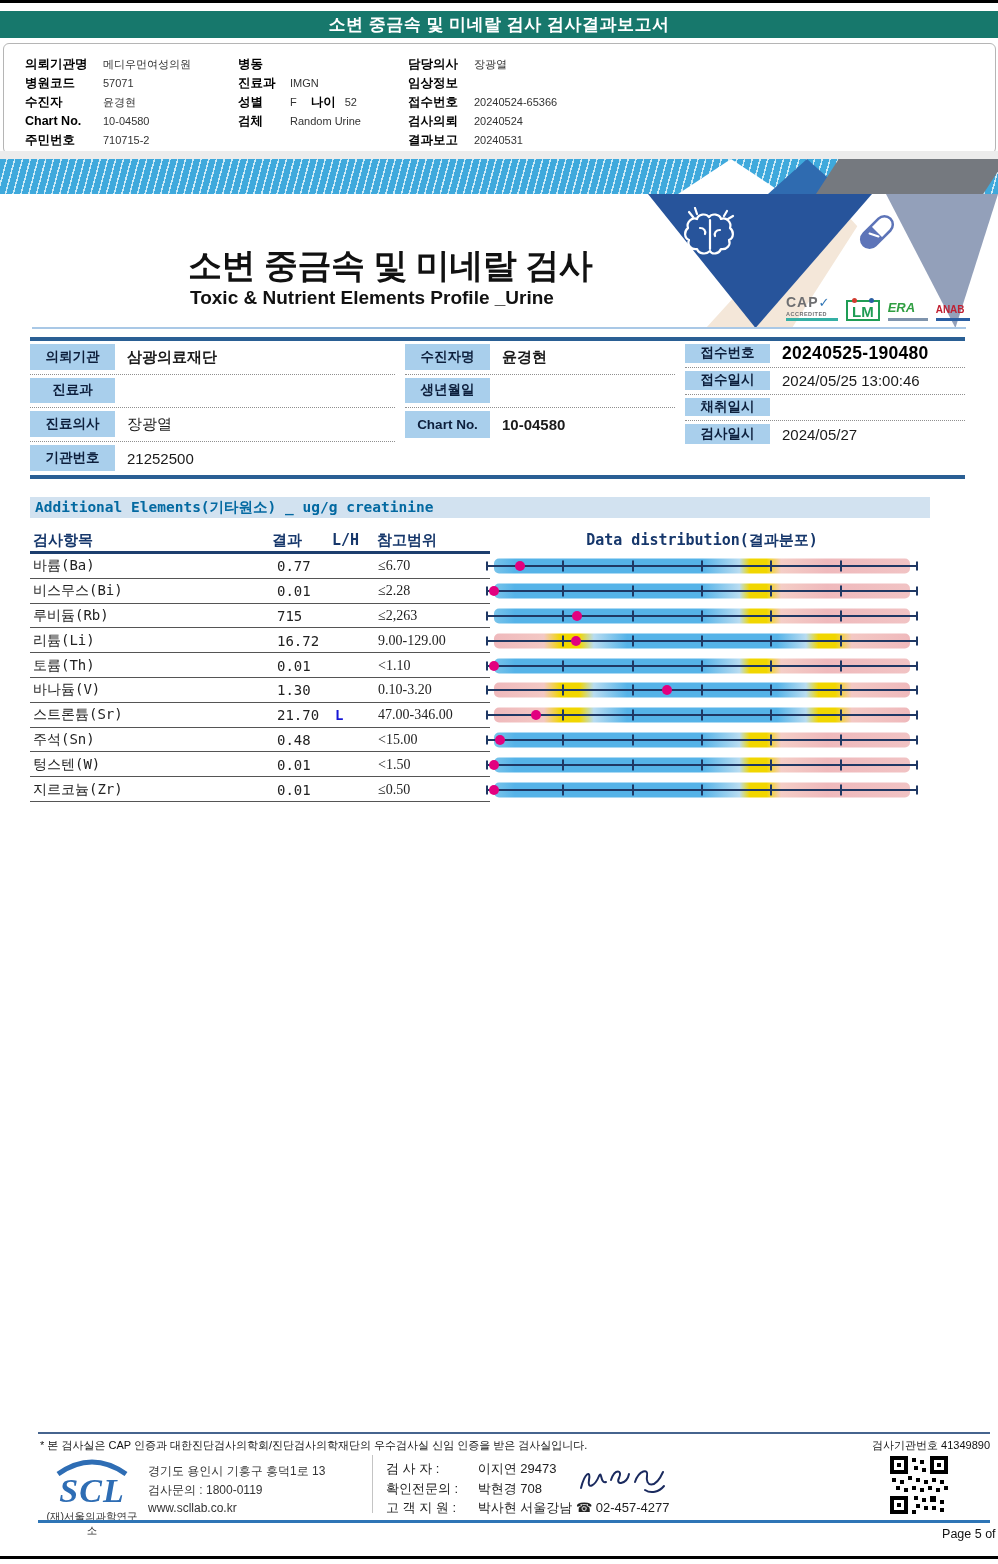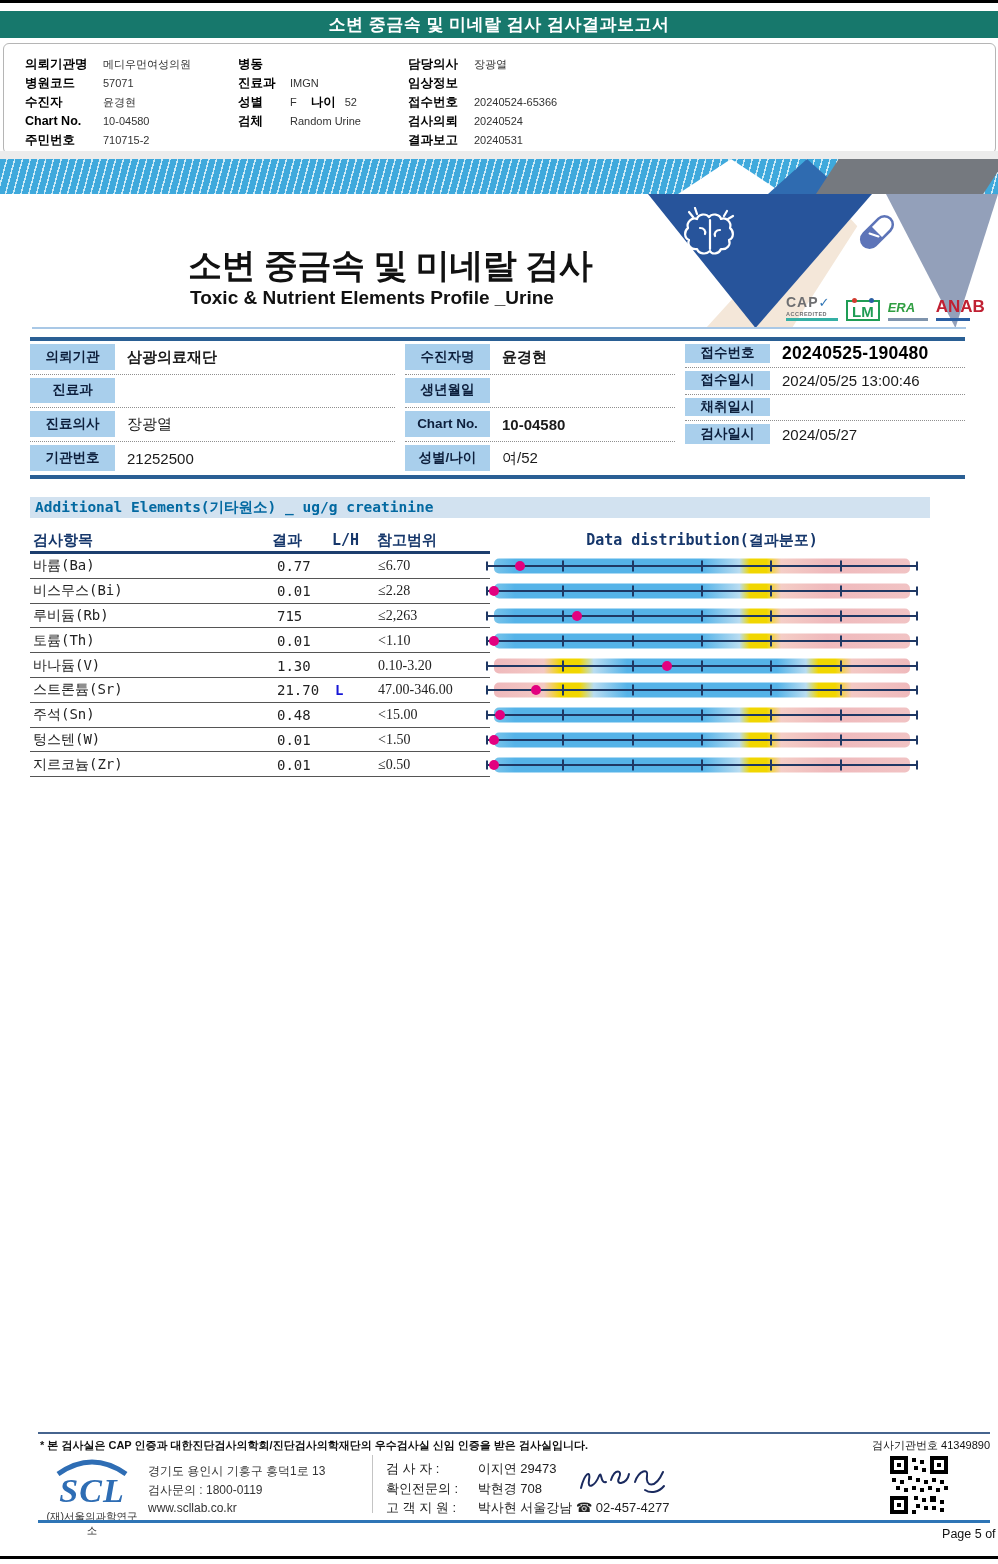--- a/index.html
+++ b/index.html
@@ -61,21 +61,21 @@
   #logo-cap .l1{color:#6d6e71;font-size:14px;letter-spacing:1px;}
   #logo-cap .l2{color:#6d6e71;font-size:5.5px;letter-spacing:.5px;display:block;}
   #logo-cap .check{color:#2e74b5;font-size:13px;}
   #logo-cap .bar{display:block;width:52px;height:3px;background:#35b0a5;margin-top:1px;}
   #logo-lm{position:relative;border:2px solid #1f9d55;color:#1f9d55;font-size:15px;
            padding:2px 4px 0 4px;line-height:15px;}
   #logo-lm .dot-r{position:absolute;top:-4px;left:4px;width:5px;height:5px;border-radius:50%;background:#d23b2f;}
   #logo-lm .dot-b{position:absolute;top:-4px;right:4px;width:5px;height:5px;border-radius:50%;background:#2b5fa3;}
   #logo-era .era{color:#2f9e41;font-size:13px;font-style:italic;}
   #logo-era .bar{display:block;width:40px;height:3px;background:#7f94ad;margin-top:2px;}
-  #logo-anab .anab{color:#c02032;font-size:17px;}
+  #logo-anab .anab{color:#c02032;font-size:10px;}
   #logo-anab .bar{display:block;width:34px;height:3px;background:#2b5fa3;margin-top:1px;}
 
   
   #info-table-top{left:30px;top:337px;width:935px;height:4px;background:#2a5f94;}
   #info-table-bottom{left:30px;top:475px;width:935px;height:4px;background:#2a5f94;}
   .ig{position:absolute;top:341px;height:134px;}
   #ig0{left:30px;width:365px;} #ig1{left:405px;width:270px;} #ig2{left:685px;width:280px;}
   .ig-row{position:relative;border-bottom:1px dotted #8f8f8f;box-sizing:border-box;}
   .ig-row:last-child{border-bottom:none;}
   .ig-label{position:absolute;left:0;top:3px;bottom:4px;width:85px;background:#a9cfec;
@@ -113,21 +113,21 @@
            #b8dcf1 24%,#55b3e8 32%,#55b3e8 68%,#b8dcf1 75%,#f1d600 78%,#f1d600 82%,
            #f3c8c4 86%,#efb9bc 100%);}
   .dline{position:absolute;left:0;right:0;top:50%;height:2px;margin-top:-1px;background:#1f3864;}
   .dtick{position:absolute;top:50%;width:2px;height:11px;transform:translate(-50%,-50%);background:#1f3864;}
   .dtick.end{height:9px;}
   .ddot{position:absolute;top:50%;width:10px;height:10px;border-radius:50%;
         transform:translateY(-50%);background:#e2007f;z-index:3;}
 
   
   #footnote-rule{left:38px;top:1432px;width:952px;height:2px;background:#46648e;}
-  #footnote{left:40px;top:1438px;font-size:11px;color:#111;font-weight:bold;}
+  #footnote{left:40px;top:1438px;font-size:11px;color:#111;}
   #lab-no{left:690px;top:1438px;width:300px;text-align:right;font-size:11px;color:#111;}
   #scl-logo{left:42px;top:1458px;width:100px;text-align:center;}
   #scl-arc{display:block;margin:0 auto;}
   #scl-text{font-family:"Liberation Serif","DejaVu Serif",serif;font-style:italic;font-weight:bold;
             font-size:34px;color:#2e6db4;line-height:30px;letter-spacing:1px;}
   #scl-sub{font-size:10.5px;color:#333;margin-top:4px;}
   #addr-block{left:148px;top:1462px;font-size:12px;color:#333;line-height:18.5px;}
   #footer-divider{left:372px;top:1455px;width:1px;height:58px;background:#c4c4c4;}
   #contact-block{left:386px;top:1459px;font-size:13px;color:#222;line-height:19.5px;}
   .ct-label{display:inline-block;width:88px;}
@@ -246,24 +246,20 @@
         <div class="ig-value bold">윤경현</div>
       </div>
       <div class="ig-row" style="height: 33.5px;">
         <div class="ig-label">생년월일</div>
         <div class="ig-value"></div>
       </div>
       <div class="ig-row" style="height: 33.5px;">
         <div class="ig-label">Chart No.</div>
         <div class="ig-value bold">10-04580</div>
       </div>
-      <div class="ig-row" style="height: 33.5px;">
-        <div class="ig-label">성별/나이</div>
-        <div class="ig-value">여/52</div>
-      </div>
     </div>
   <div class="ig" id="ig2">
       <div class="ig-row" style="height: 26.8px;">
         <div class="ig-label">접수번호</div>
         <div class="ig-value big">20240525-190480</div>
       </div>
       <div class="ig-row" style="height: 26.8px;">
         <div class="ig-label">접수일시</div>
         <div class="ig-value">2024/05/25 13:00:46</div>
       </div>
@@ -334,20 +330,38 @@
           <div class="dbar bar-low"></div>
           <div class="dline"></div>
           <div class="dtick end" style="left: 1px;"></div>
           <div class="dtick end" style="left: 431px;"></div>
           <div class="dtick" style="left: 77.3333px;"></div>
           <div class="dtick" style="left: 146.667px;"></div>
           <div class="dtick" style="left: 216px;"></div>
           <div class="dtick" style="left: 285.333px;"></div>
           <div class="dtick" style="left: 354.667px;"></div>
           <div class="ddot" style="left: 86.2px;"></div>
+        </div>
+        <div class="res-sep"></div>
+      </div>
+      <div class="res-row">
+        <div class="res-cell c-item">리튬(Li)</div>
+        <div class="res-cell c-result">16.72</div>
+        <div class="res-cell c-range">9.00-129.00</div>
+        <div class="dwrap">
+          <div class="dbar bar-range"></div>
+          <div class="dline"></div>
+          <div class="dtick end" style="left: 1px;"></div>
+          <div class="dtick end" style="left: 431px;"></div>
+          <div class="dtick" style="left: 77.3333px;"></div>
+          <div class="dtick" style="left: 146.667px;"></div>
+          <div class="dtick" style="left: 216px;"></div>
+          <div class="dtick" style="left: 285.333px;"></div>
+          <div class="dtick" style="left: 354.667px;"></div>
+          <div class="ddot" style="left: 85.368px;"></div>
         </div>
         <div class="res-sep"></div>
       </div>
       <div class="res-row">
         <div class="res-cell c-item">토륨(Th)</div>
         <div class="res-cell c-result">0.01</div>
         <div class="res-cell c-range">&lt;1.10</div>
         <div class="dwrap">
           <div class="dbar bar-low"></div>
           <div class="dline"></div>

